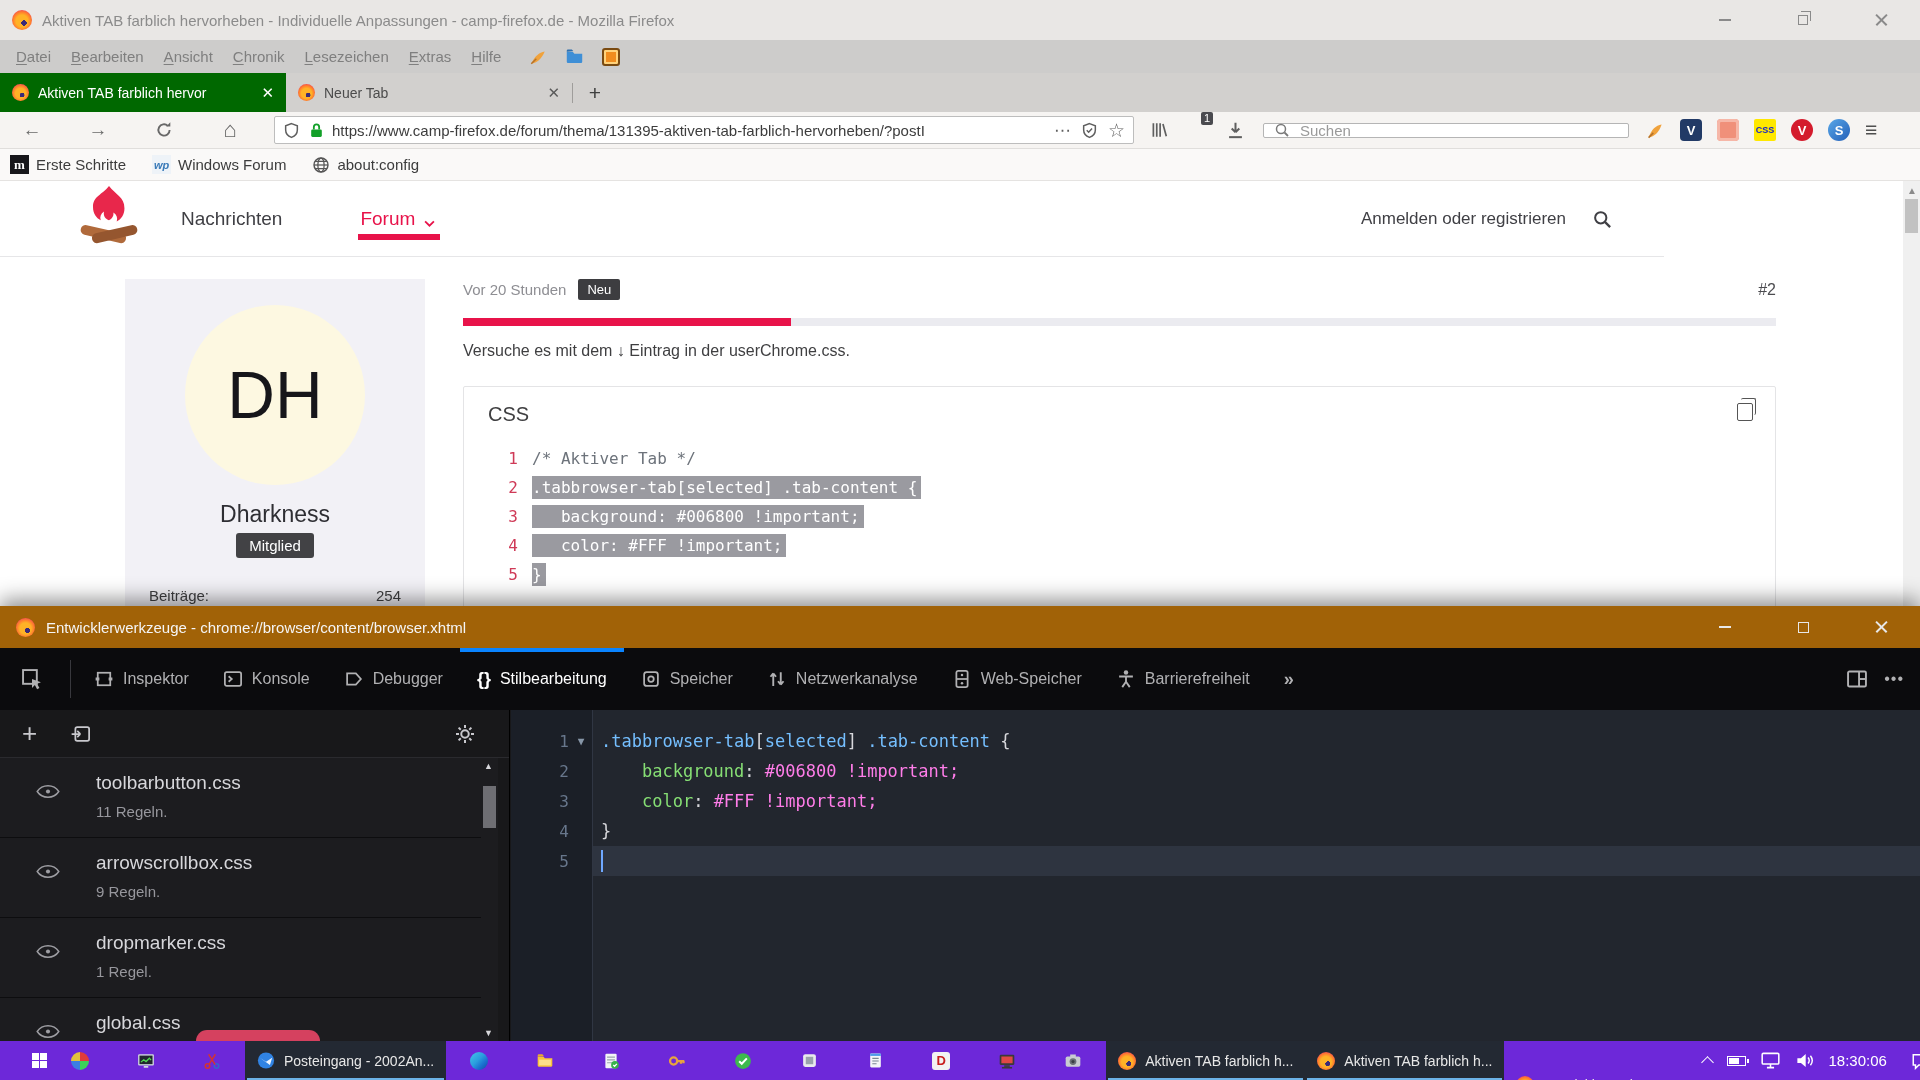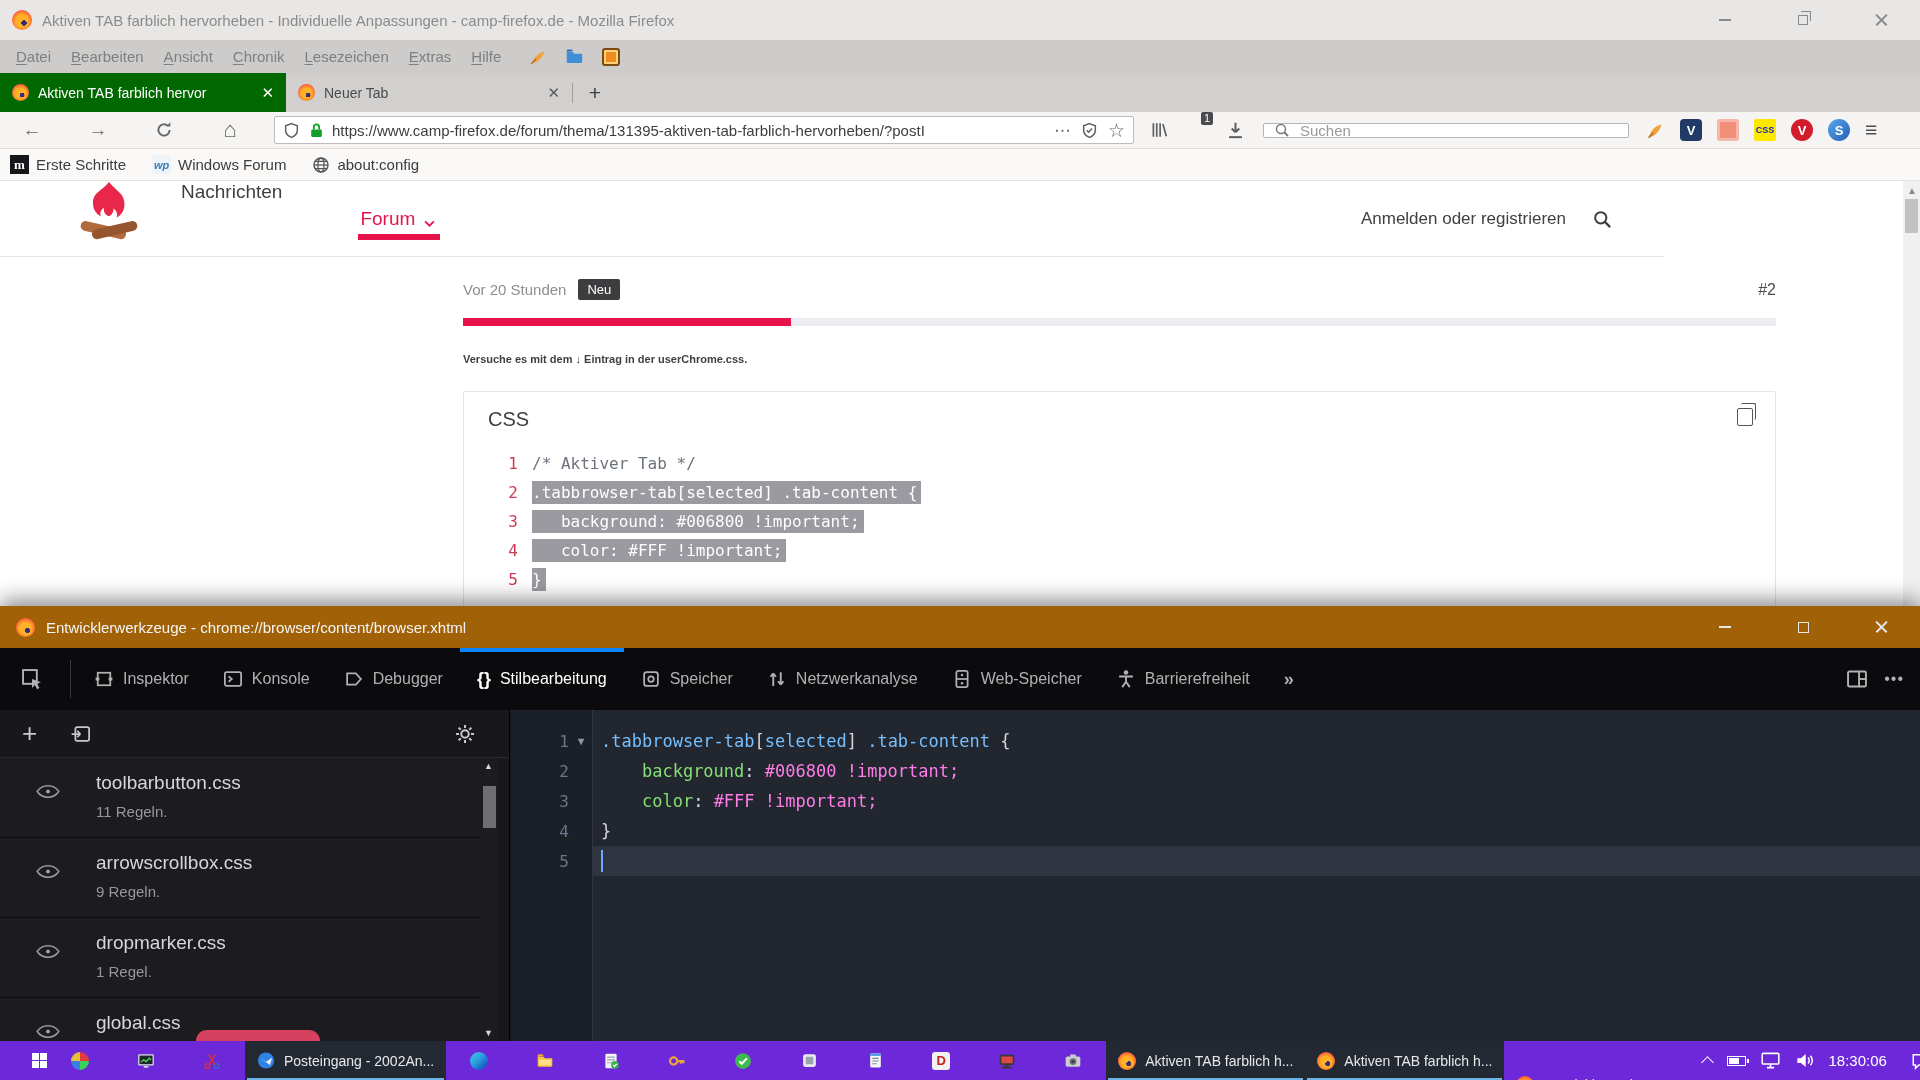--- a/index.html
+++ b/index.html
@@ -92,21 +92,21 @@
   .bm-label { font-size:15px; color:#3c3c3c; margin-left:7px; }
   .bm-m { width:19px; height:19px; background:#17171b; color:#fff; font-weight:bold; font-size:13px;
     display:flex; align-items:center; justify-content:center; font-family:"Liberation Serif",serif; }
   .bm-wp { width:19px; height:19px; background:#eef3f8; color:#3a7ab8; font-size:11px;
     display:flex; align-items:center; justify-content:center; font-style:italic; font-weight:bold; }
   .bm-globe { color:#555; display:flex; }
 
   
   #page { left:0; top:181px; width:1920px; height:425px; background:#fff; overflow:hidden; }
   #site-header { position:absolute; left:0; top:0; width:1664px; height:76px; background:#fff;
-    border-bottom:1px solid #e6e6e8; display:flex; }
+    border-bottom:1px solid #e6e6e8; display:flex; align-items:center; }
   #site-logo { margin-left:75px; }
   #nav-news { margin-left:38px; font-size:19px; color:#3f3f44; }
   #nav-forum { margin-left:78px; font-size:19px; color:#e8134a; position:relative;
     display:flex; align-items:center; height:100%; }
   #nav-forum .chev { margin-left:9px; margin-top:4px; }
   #nav-forum .bar { position:absolute; left:-2px; bottom:16px; width:82px; height:6px; background:#e8134a; }
   #site-right { margin-left:auto; display:flex; align-items:center; margin-right:52px; }
   #login-link { font-size:17px; color:#3f3f44; }
   #site-search { margin-left:26px; color:#3f3f44; display:flex; }
 
@@ -122,21 +122,21 @@
     justify-content:space-between; font-size:15px; color:#3f3f41; }
 
   #post { position:absolute; left:463px; top:98px; width:1313px; }
   #post-meta { display:flex; align-items:center; }
   #post-time { font-size:15px; color:#8e8e93; }
   #post-new { background:#3d3d40; color:#fff; font-size:13px; padding:3px 9px; border-radius:2px;
     margin-left:12px; }
   #post-num { margin-left:auto; font-size:16px; color:#4c4c50; }
   #post-bar { margin-top:18px; height:8px; background:#ebebf0; position:relative; }
   #post-bar .fill { position:absolute; left:0; top:0; bottom:0; width:25%; background:#e8134a; }
-  #post-body { margin-top:27px; font-size:11px; color:#3f3f41;font-weight:bold; }
+  #post-body { margin-top:16px; font-size:16px; color:#3f3f41; }
   #codebox { margin-top:26px; border:1px solid #e4e4e6; border-radius:2px; height:230px;
     position:relative; padding:16px 24px; }
   #codebox-label { font-size:20px; color:#3f3f41; }
   #copy-icon { position:absolute; right:22px; top:16px; width:16px; height:18px;
     border:1.6px solid #555; border-radius:2px; }
   #copy-icon::before { content:""; position:absolute; left:3px; top:-6px; width:14px; height:16px;
     border-top:1.6px solid #555; border-right:1.6px solid #555; border-radius:2px; }
   #fcode { margin-top:18px; font-family:"DejaVu Sans Mono",monospace; font-size:16px; }
   .fc-row { display:flex; height:29px; align-items:center; }
   .fc-num { width:30px; text-align:right; color:#cf3a57; flex:0 0 30px; }
@@ -418,20 +418,29 @@
         <span id="login-link">Anmelden oder registrieren</span>
         <span id="site-search">
           <svg viewBox="0 0 16 16" width="20" height="20">
               <circle cx="7" cy="7" r="4.5" fill="none" stroke="currentColor" stroke-width="1.6"></circle>
               <line x1="10.5" y1="10.5" x2="14.5" y2="14.5" stroke="currentColor" stroke-width="1.9"></line>
             </svg>
         </span>
       </div>
     </div>
 
+    <div id="usercard">
+      <div id="avatar">DH</div>
+      <div id="username">Dharkness</div>
+      <div id="userrole"><span>Mitglied</span></div>
+      <div id="posts-row">
+        <span>Beiträge:</span>
+        <span>254</span>
+      </div>
+    </div>
 
     <div id="post">
       <div id="post-meta">
         <span id="post-time">Vor 20 Stunden</span>
         <span id="post-new">Neu</span>
         <span id="post-num">#2</span>
       </div>
       <div id="post-bar">
           <span class="fill"></span>
         </div>

